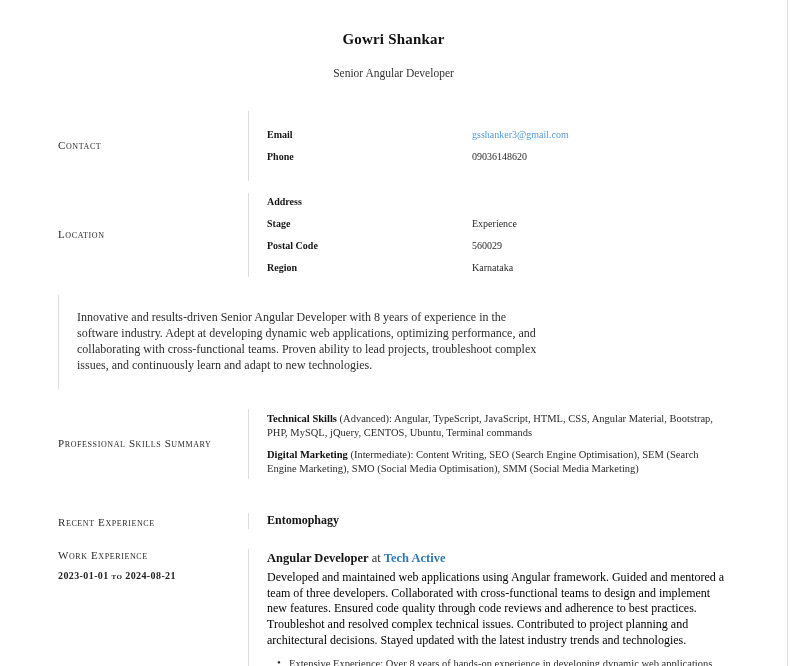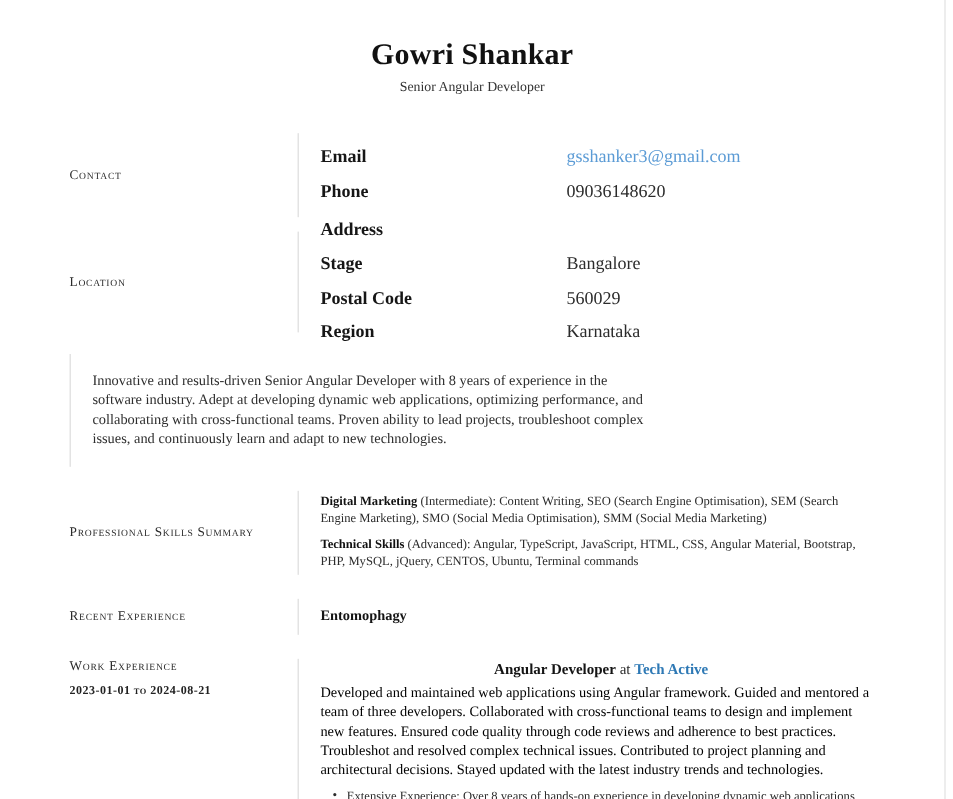--- a/index.html
+++ b/index.html
@@ -24,32 +24,32 @@
     overflow: hidden;
   }
 
   
   .header {
     padding: 30px 0 8px 0;
     text-align: center;
   }
   .cv-name {
     font-family: "Liberation Serif", "DejaVu Serif", serif;
-    font-size: 25px;
+    font-size: 15px;
     font-weight: 700;
     color: #111111;
     letter-spacing: 0.2px;
     line-height: 1.25;
   }
   .cv-role {
     font-family: "Liberation Serif", "DejaVu Serif", serif;
     font-size: 11.5px;
     font-weight: 400;
     color: #333333;
-    margin-top: 5px;
+    margin-top: 17px;
     line-height: 1.3;
   }
 
   
   .section {
     display: flex;
     align-items: stretch;
     padding: 0 52px 0 58px;
     margin-bottom: 0;
   }
@@ -85,21 +85,21 @@
     border-left: 1px solid #dcdcdc;
     padding: 0 0 0 18px;
     box-sizing: border-box;
     min-width: 0;
   }
 
   
   .kv {
     display: flex;
     align-items: baseline;
-    font-size: 15px;
+    font-size: 10px;
     line-height: 1.3;
     margin-bottom: 9px;
   }
   .kv:last-child { margin-bottom: 0; }
   .kv-key {
     width: 205px;
     flex: 0 0 205px;
     font-weight: 700;
     color: #161616;
   }
@@ -136,21 +136,20 @@
     color: #141414;
     line-height: 1.3;
   }
 
   .job-title {
     font-size: 12.5px;
     font-weight: 700;
     color: #141414;
     line-height: 1.35;
     margin-bottom: 3px;
-    text-align: center;
   }
   .job-title .at {
     font-weight: 400;
     color: #2b2b2b;
   }
   .company-link {
     color: #2e79b5;
     font-weight: 700;
     text-decoration: none;
   }
@@ -181,21 +180,21 @@
     top: -1px;
     font-size: 11px;
     color: #2b2b2b;
   }
 
   
   .sec-contact  { height: 70px; margin-top: 22px; }
   .sec-location { height: 84px; margin-top: 12px; }
   .sec-about    { height: 94px; margin-top: 18px; }
   .sec-skills   { height: 70px; margin-top: 20px; }
-  .sec-recent   { height: 30px; margin-top: 20px; }
+  .sec-recent   { height: 30px; margin-top: 20px; align-items: flex-end; }
   .sec-work     { margin-top: 20px; }
 
   .sec-contact .sec-body,
   .sec-location .sec-body,
   .sec-about .sec-body,
   .sec-skills .sec-body,
   .sec-recent .sec-body {
     display: flex;
     flex-direction: column;
     justify-content: center;
@@ -234,21 +233,21 @@
   <div class="section sec-location">
     <div class="sec-label-col">
       <div class="sec-label">Location</div>
     </div>
     <div class="sec-body">
       <div class="kv">
         <div class="kv-key">Address</div>
       </div>
       <div class="kv">
         <div class="kv-key">Stage</div>
-        <div class="kv-val">Bangalore</div>
+        <div class="kv-val">Experience</div>
       </div>
       <div class="kv">
         <div class="kv-key">Postal Code</div>
         <div class="kv-val">560029</div>
       </div>
       <div class="kv">
         <div class="kv-key">Region</div>
         <div class="kv-val">Karnataka</div>
       </div>
     </div>
@@ -258,22 +257,22 @@
     <div class="sec-body">
       <p class="para">Innovative and results-driven Senior Angular Developer with 8 years of experience in the software industry. Adept at developing dynamic web applications, optimizing performance, and collaborating with cross-functional teams. Proven ability to lead projects, troubleshoot complex issues, and continuously learn and adapt to new technologies.</p>
     </div>
   </div>
 
   <div class="section sec-skills">
     <div class="sec-label-col">
       <div class="sec-label">Professional Skills Summary</div>
     </div>
     <div class="sec-body">
+      <p class="skill-line"><b>Technical Skills</b><span> (Advanced): Angular, TypeScript, JavaScript, HTML, CSS, Angular Material, Bootstrap, PHP, MySQL, jQuery, CENTOS, Ubuntu, Terminal commands</span></p>
       <p class="skill-line"><b>Digital Marketing</b><span> (Intermediate): Content Writing, SEO (Search Engine Optimisation), SEM (Search Engine Marketing), SMO (Social Media Optimisation), SMM (Social Media Marketing)</span></p>
-      <p class="skill-line"><b>Technical Skills</b><span> (Advanced): Angular, TypeScript, JavaScript, HTML, CSS, Angular Material, Bootstrap, PHP, MySQL, jQuery, CENTOS, Ubuntu, Terminal commands</span></p>
     </div>
   </div>
 
   <div class="section sec-recent">
     <div class="sec-label-col">
       <div class="sec-label">Recent Experience</div>
     </div>
     <div class="sec-body">
       <div class="recent-title">Entomophagy</div>
     </div>

